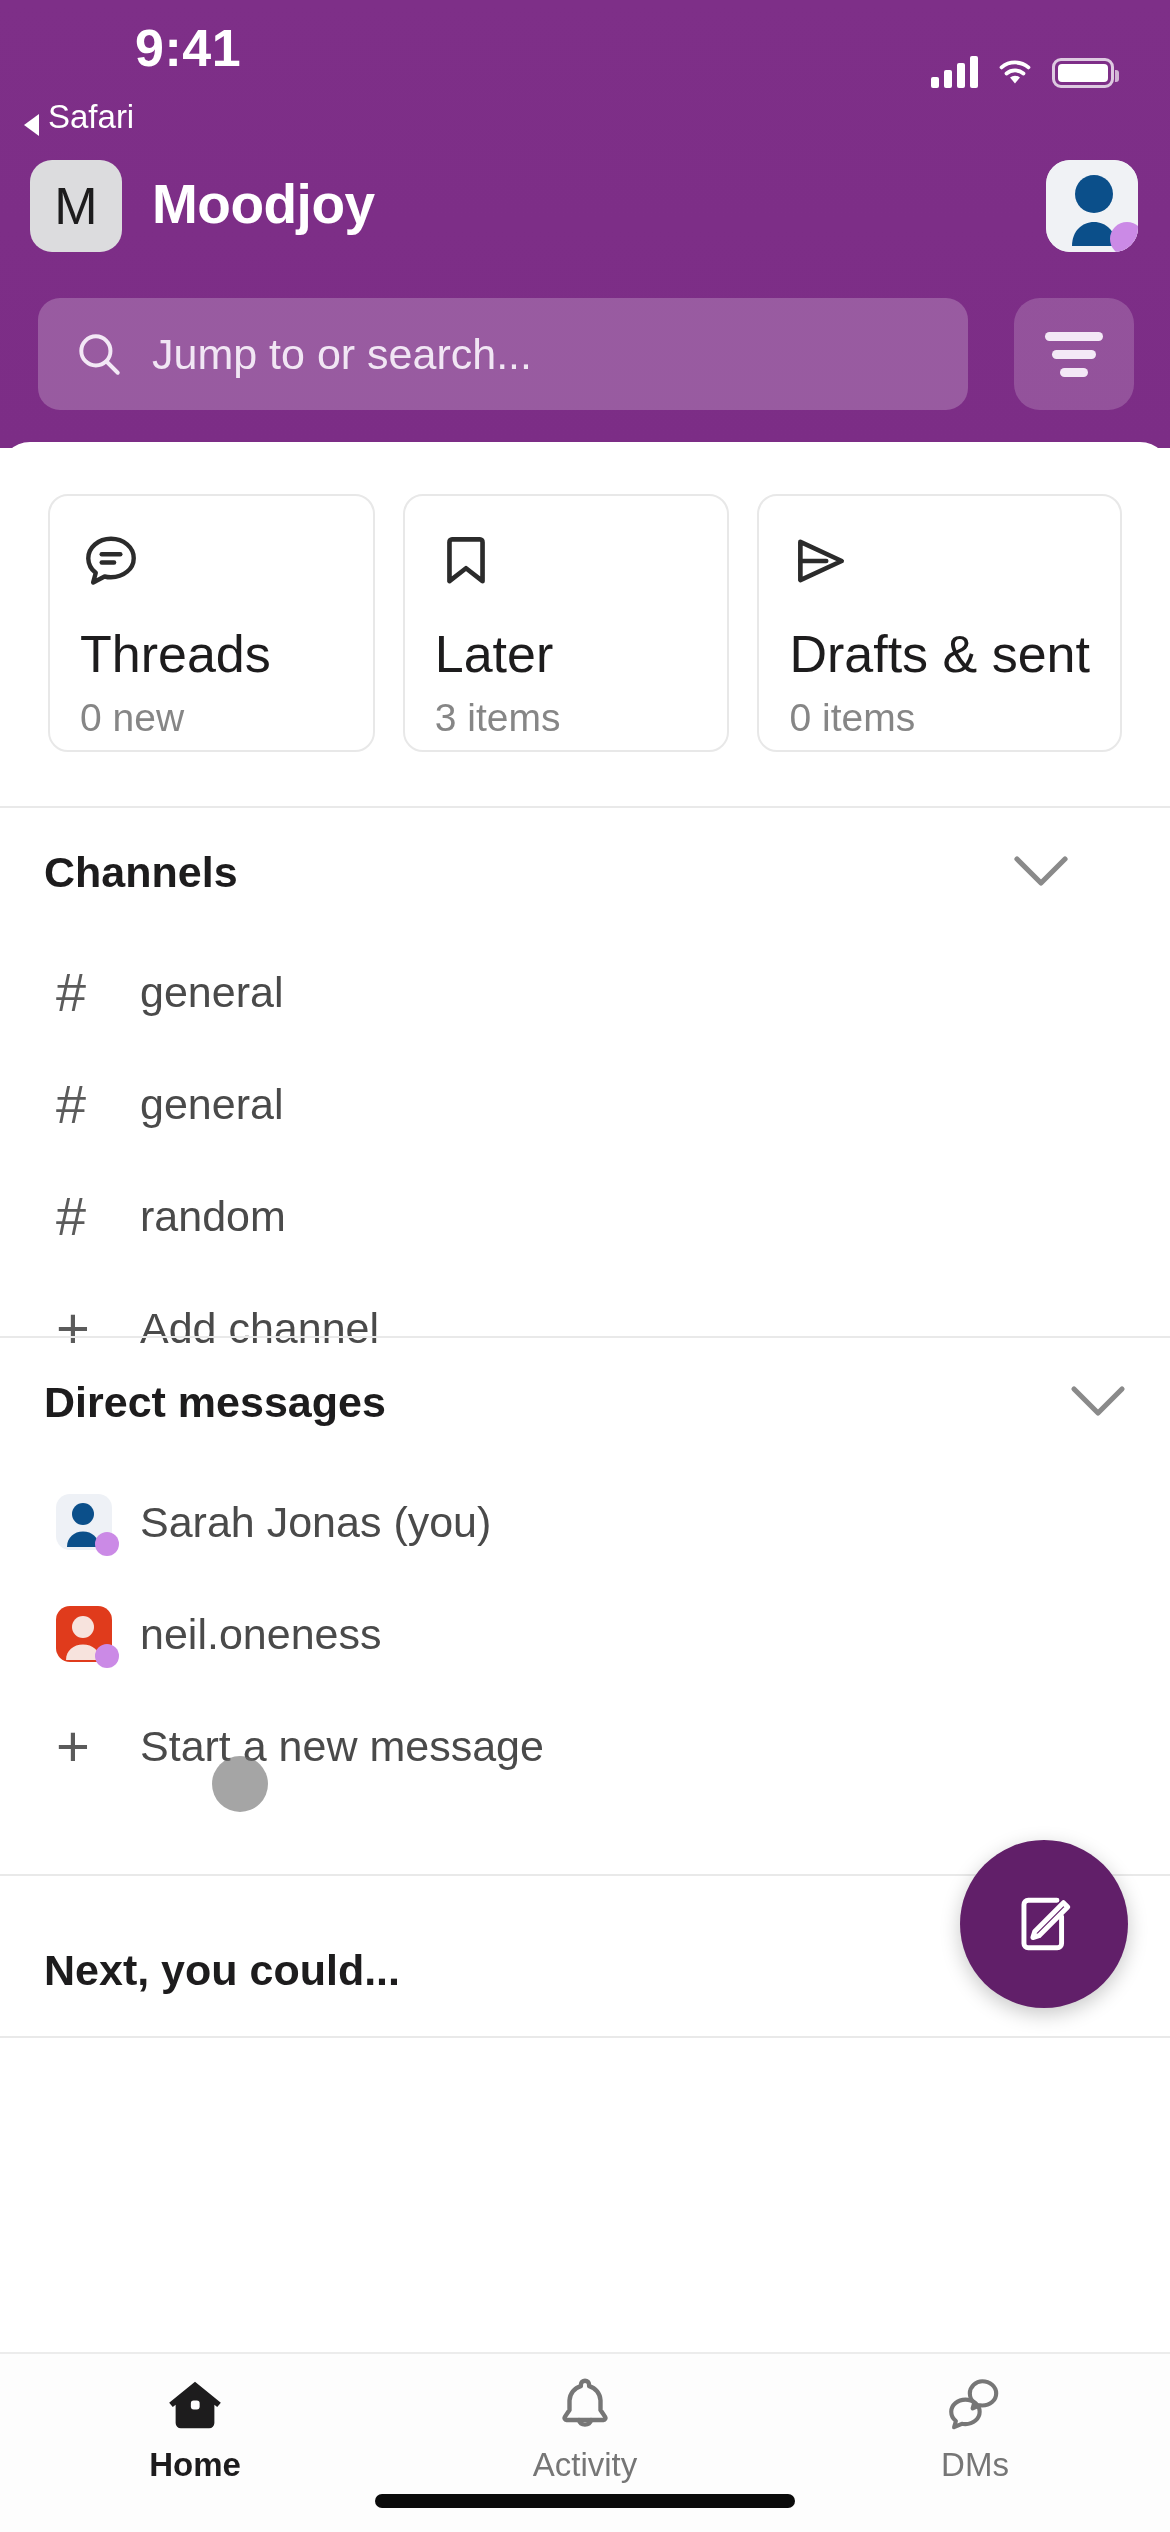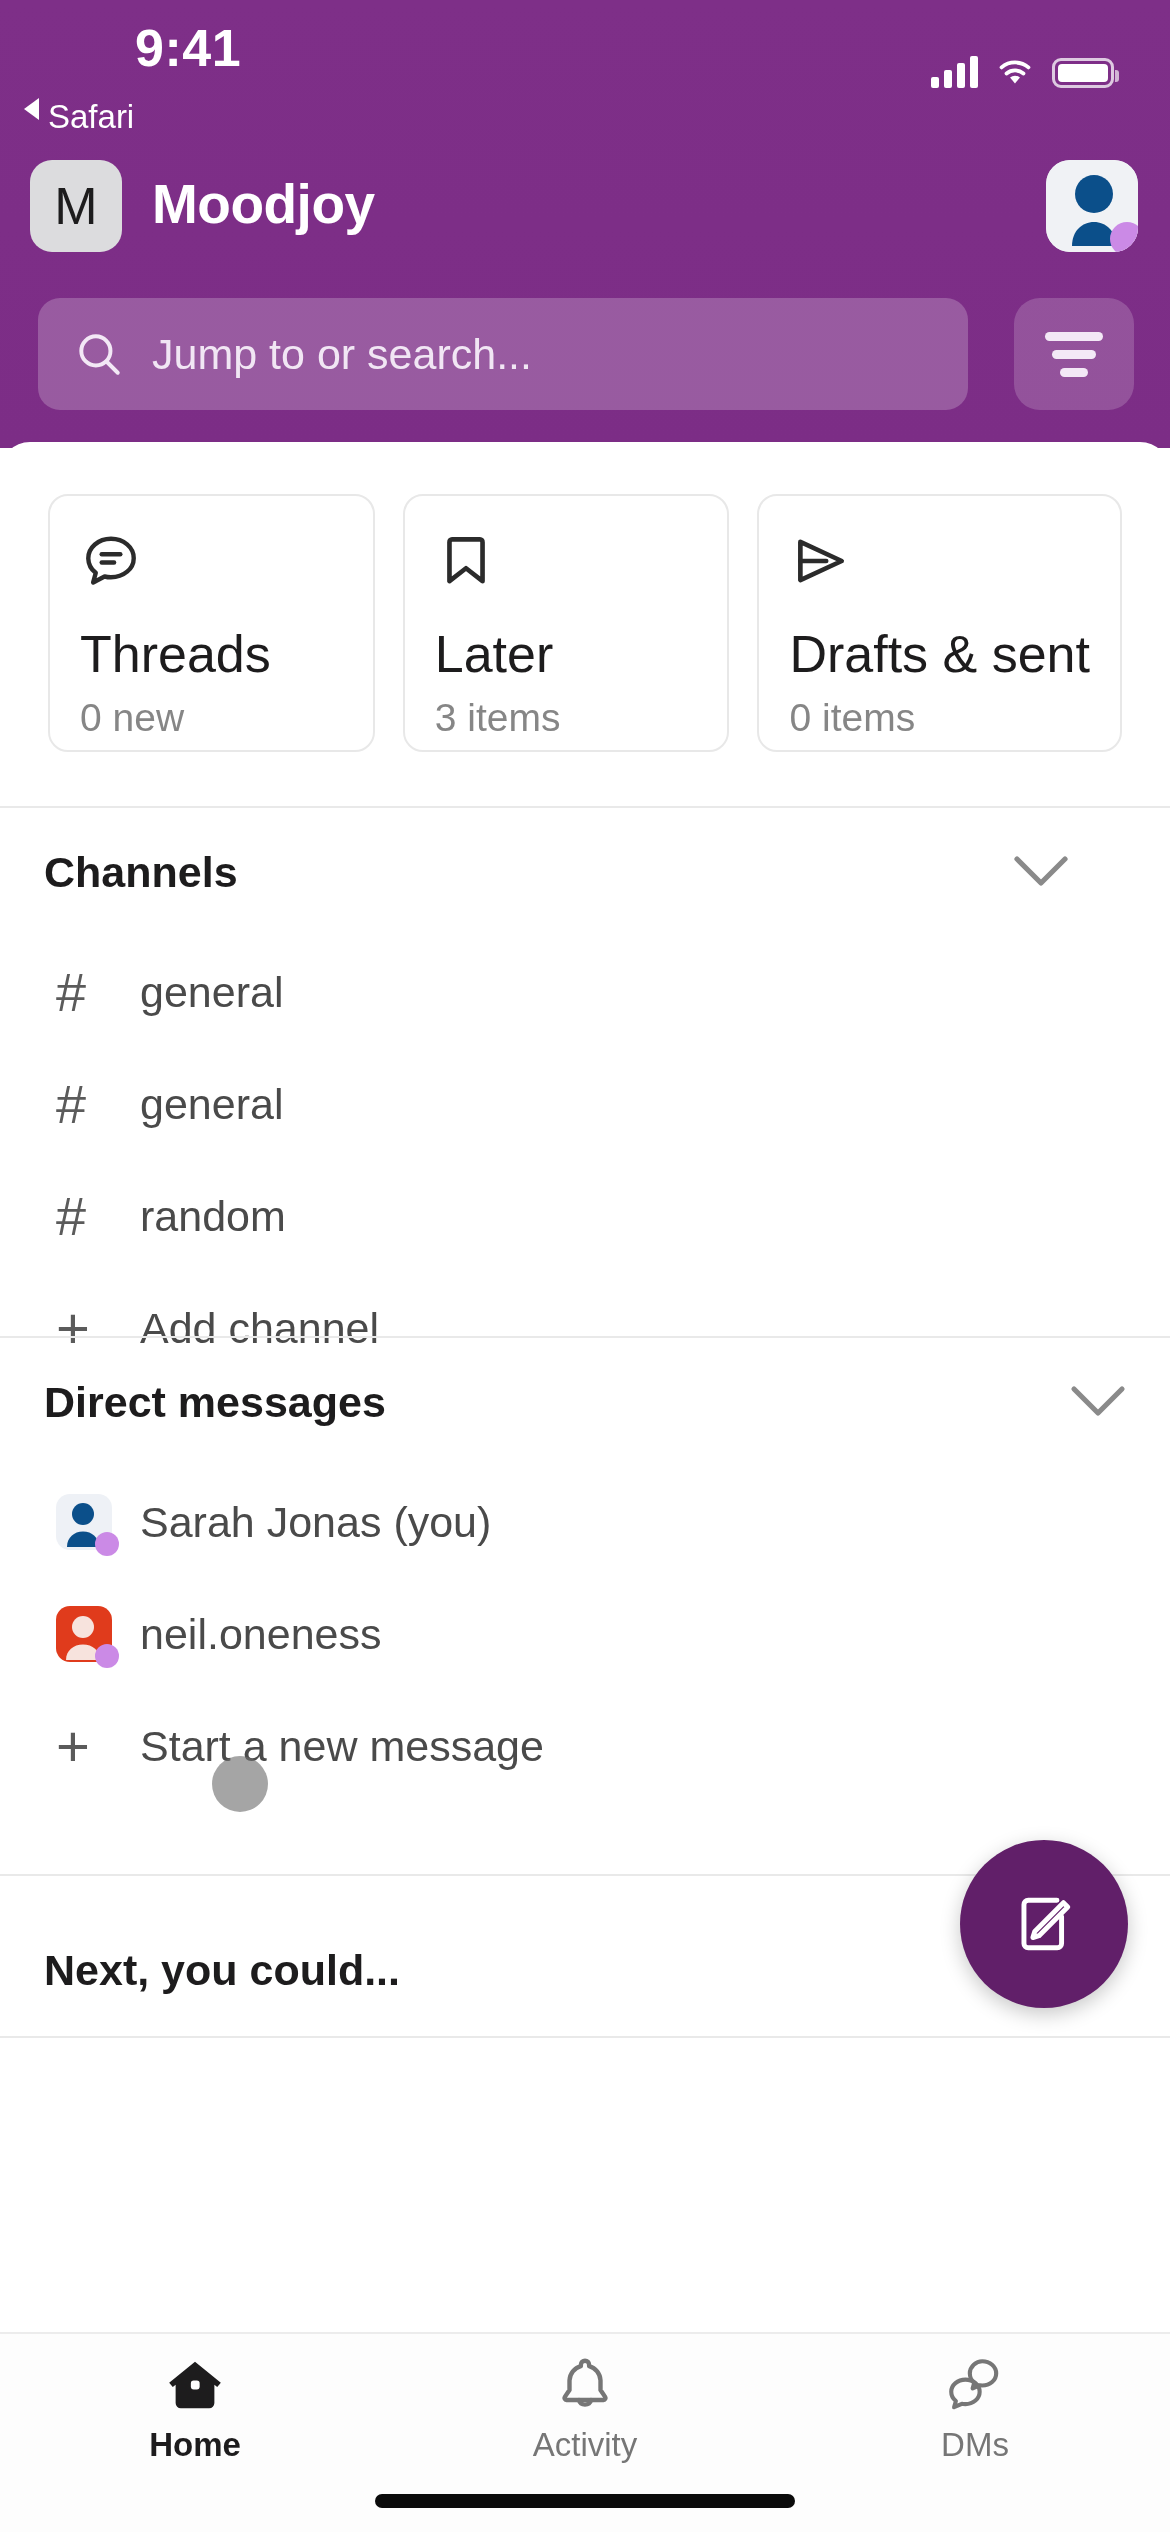--- a/index.html
+++ b/index.html
@@ -43,21 +43,21 @@
     border-radius:9px; padding:3px; position:relative;
   }
   .batt::after {
     content:""; position:absolute; right:-8px; top:9px;
     width:4px; height:12px; background:rgba(255,255,255,.65); border-radius:0 3px 3px 0;
   }
   .batt b { display:block; width:100%; height:100%; background:#fff; border-radius:4px; }
 
   .backlink {
     position:absolute; left:24px; top:98px;
-    display:flex; align-items:flex-start; gap:9px;
+    display:flex; align-items:flex-end; gap:9px;
     font-size:33px; color:#ffffff; font-weight:400;
   }
   .backlink .tri {
     width:0;height:0;border-style:solid;
     border-width:11px 15px 11px 0; border-color:transparent #fff transparent transparent;
   }
 
   
   .wsrow {
     position:absolute; left:0; top:150px; width:1170px; height:112px;
@@ -167,21 +167,21 @@
   }
 
   
   .cursor {
     position:absolute; left:212px; top:1756px; width:56px; height:56px;
     border-radius:50%; background:rgba(110,110,110,.62); z-index:50;
   }
 
   
   .tabbar {
-    position:absolute; bottom:0; left:0; width:1170px; height:200px;
+    position:absolute; bottom:0; left:0; width:1170px; height:180px;
     background:#fdfdfd; border-top:2px solid #ececec;
     display:flex; align-items:flex-start; padding-top:20px;
   }
   .tab { flex:1; display:flex; flex-direction:column; align-items:center; gap:10px; }
   .tab .tlabel { font-size:33px; }
   .tab.active .tlabel { color:#1d1c1d; font-weight:700; }
   .tab .tlabel { color:#767676; font-weight:400; }
   .homebar {
     position:absolute; bottom:24px; left:50%; transform:translateX(-50%);
     width:420px; height:14px; background:#0b0b0b; border-radius:8px;

